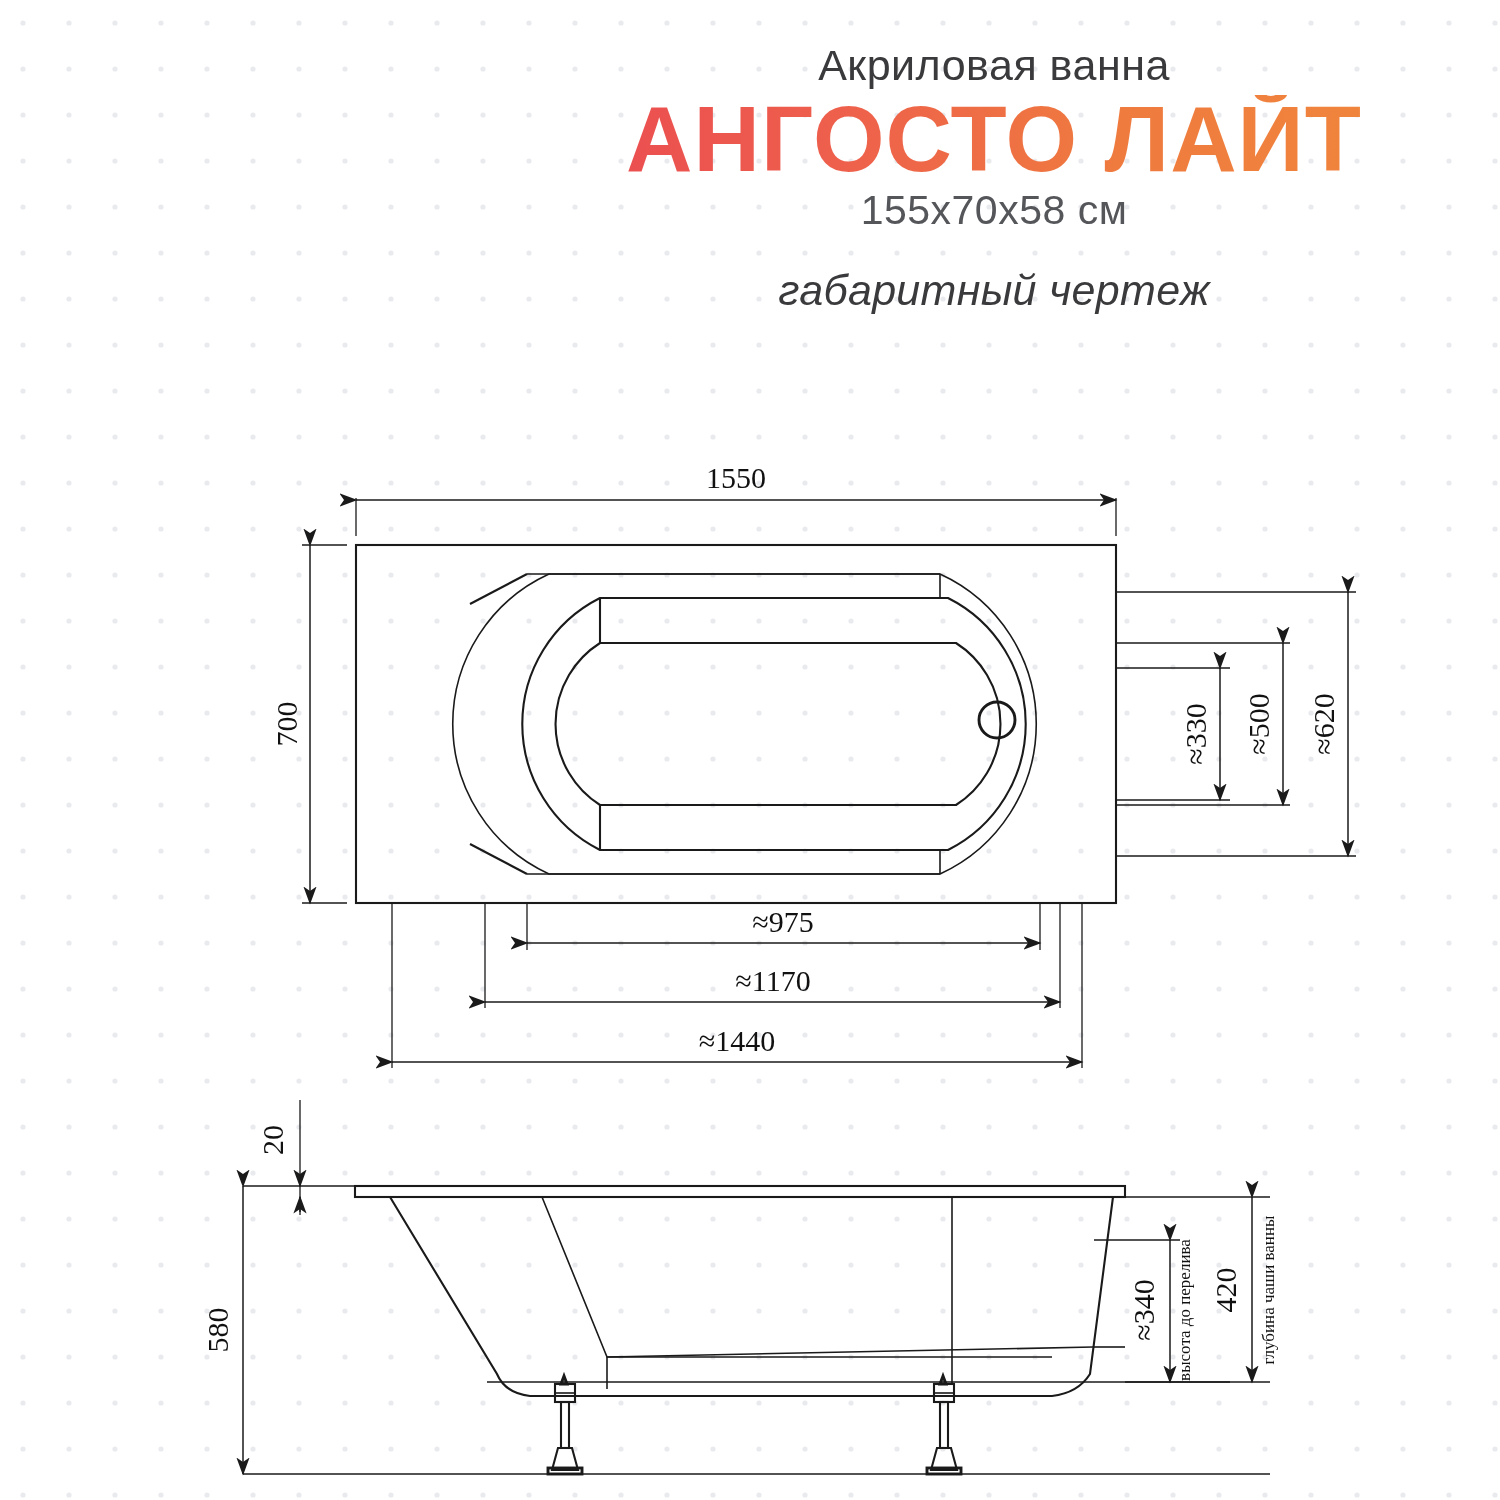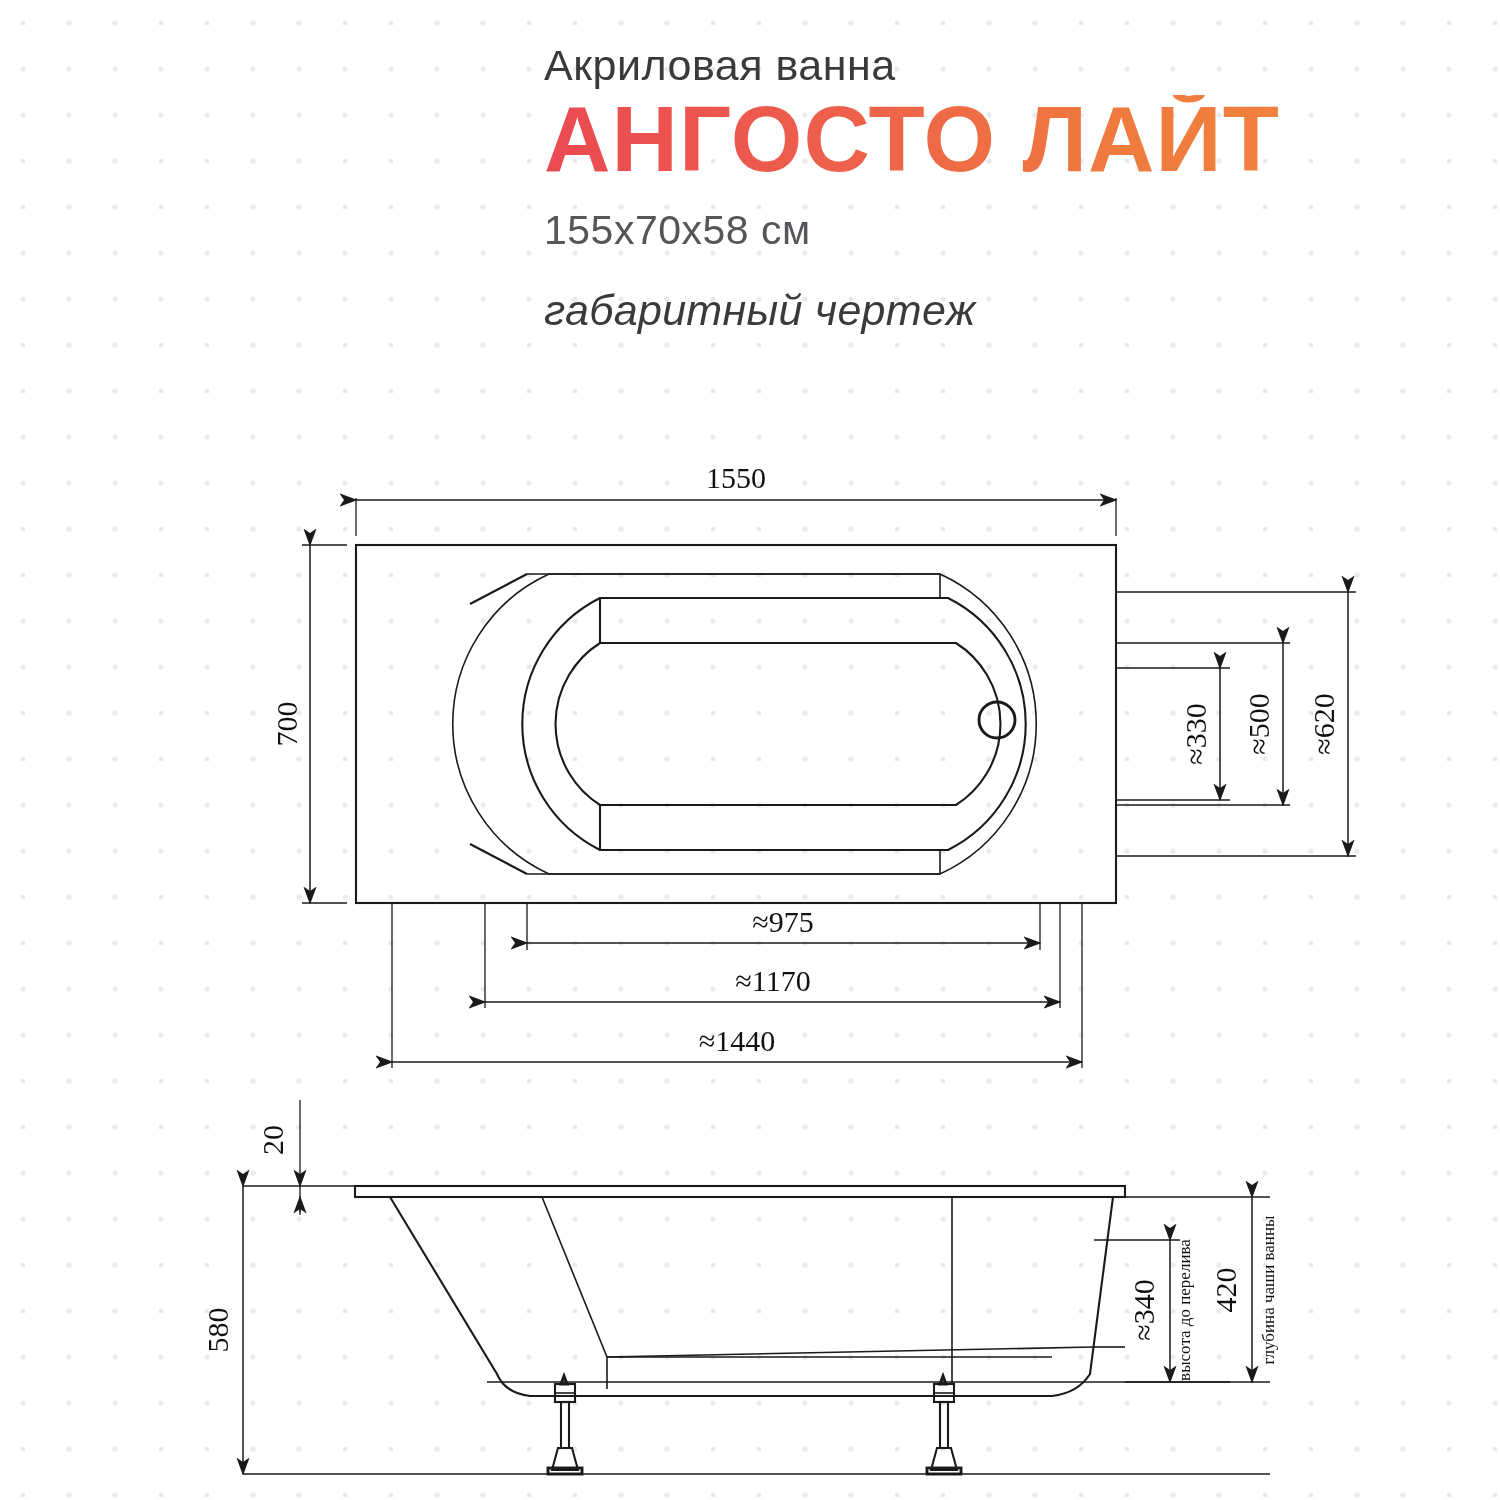--- a/index.html
+++ b/index.html
@@ -16,21 +16,21 @@
     position:absolute;left:0;top:0;width:1500px;height:1500px;
     pointer-events:none;
   }
 
   
   #header{
     position:absolute;
     right:56px;
     top:42px;
     width:900px;
-    text-align:left;
+    text-align:center;
   }
   #eyebrow{
     font-size:43px;
     color:#3a3a3c;
     font-weight:400;
     letter-spacing:.5px;
     line-height:1.1;
     margin:0 0 6px 0;
   }
   #title-l1,#title-l2{
@@ -43,21 +43,21 @@
     background-clip:text;
     color:transparent;
     -webkit-text-fill-color:transparent;
   }
   #title-l1{font-size:92px;}
   #title-l2{font-size:92px;}
   #subtitle{
     font-size:41px;
     color:#55565a;
     font-weight:400;
-    margin:22px 0 0 0;
+    margin:2px 0 0 0;
     letter-spacing:.5px;
   }
   #drawing-kind{
     font-size:43px;
     color:#3a3a3c;
     font-weight:400;
     margin:32px 0 0 0;
     letter-spacing:.3px;
     font-style:italic;
   }

